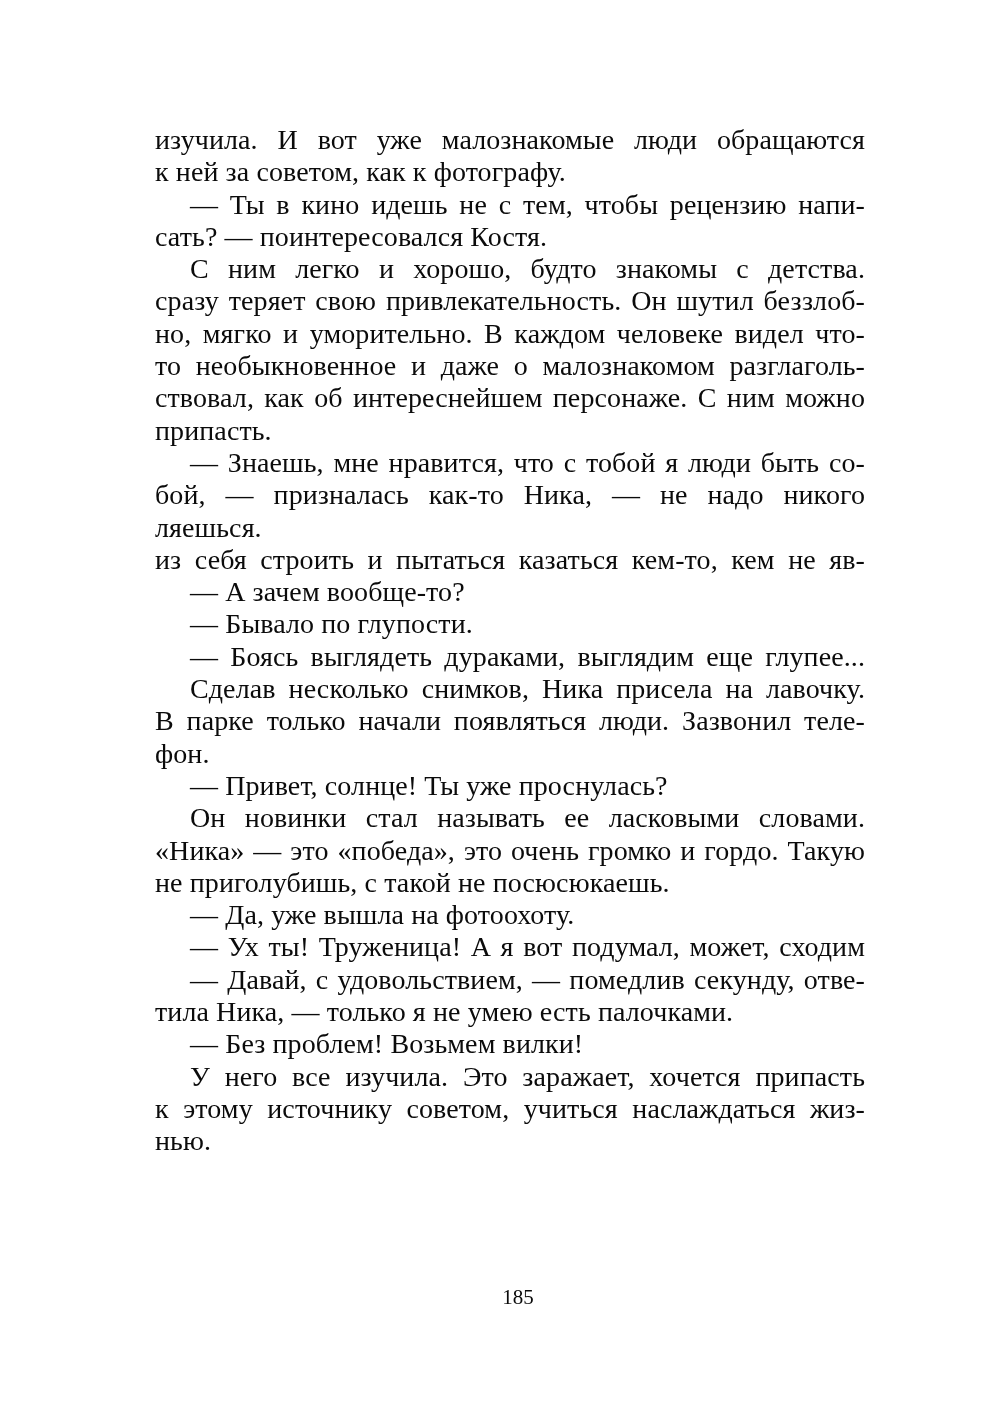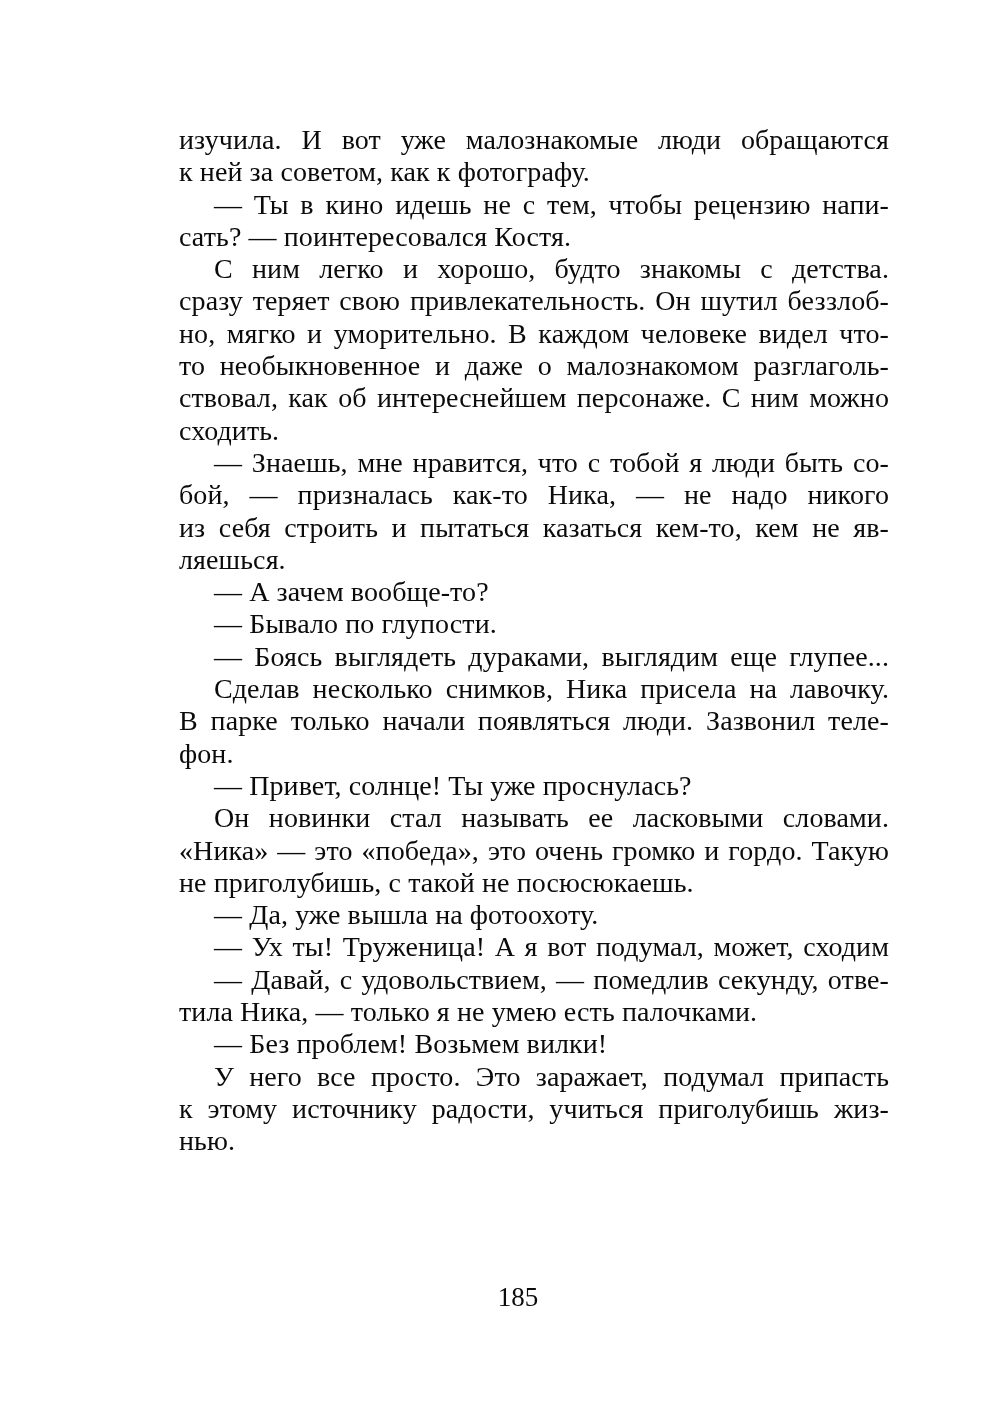--- a/index.html
+++ b/index.html
@@ -11,21 +11,21 @@
     position: relative;
     width: 1005px;
     height: 1420px;
     background: #ffffff;
     overflow: hidden;
     font-family: "Liberation Serif", "DejaVu Serif", serif;
     color: #0b0b0b;
   }
   .text-block {
     position: absolute;
-    left: 179px;
+    left: 155px;
     top: 124px;
     width: 710px;
     font-size: 28px;
     line-height: 32.3px;
     letter-spacing: 0.1px;
   }
   .text-block p {
     margin: 0;
     padding: 0;
   }
@@ -41,21 +41,21 @@
   }
   .line.indent {
     text-indent: 35px;
   }
   .page-number {
     position: absolute;
     left: 163px;
     top: 1281px;
     width: 710px;
     text-align: center;
-    font-size: 27px;
+    font-size: 21px;
     line-height: 32px;
   }
 </style>
 </head>
 <body>
 
 <div class="page">
   <div class="text-block">
       <p>
         <span class="line">изучила. И вот уже малознакомые люди обращаются</span>
@@ -64,27 +64,27 @@
       <p>
         <span class="line indent">— Ты в кино идешь не с тем, чтобы рецензию напи-</span>
         <span class="line last">сать? — поинтересовался Костя.</span>
       </p>
       <p>
         <span class="line indent">С ним легко и хорошо, будто знакомы с детства.</span>
         <span class="line">сразу теряет свою привлекательность. Он шутил беззлоб-</span>
         <span class="line">но, мягко и уморительно. В каждом человеке видел что-</span>
         <span class="line">то необыкновенное и даже о малознакомом разглаголь-</span>
         <span class="line">ствовал, как об интереснейшем персонаже. С ним можно</span>
-        <span class="line last">сходить.</span>
+        <span class="line last">припасть.</span>
       </p>
       <p>
         <span class="line indent">— Знаешь, мне нравится, что с тобой я люди быть со-</span>
         <span class="line">бой, — призналась как-то Ника, — не надо никого</span>
+        <span class="line last">ляешься.</span>
         <span class="line">из себя строить и пытаться казаться кем-то, кем не яв-</span>
-        <span class="line last">ляешься.</span>
       </p>
       <p>
         <span class="line indent last">— А зачем вообще-то?</span>
       </p>
       <p>
         <span class="line indent last">— Бывало по глупости.</span>
       </p>
       <p>
         <span class="line indent">— Боясь выглядеть дураками, выглядим еще глупее...</span>
       </p>
@@ -108,19 +108,19 @@
         <span class="line indent">— Ух ты! Труженица! А я вот подумал, может, сходим</span>
       </p>
       <p>
         <span class="line indent">— Давай, с удовольствием, — помедлив секунду, отве-</span>
         <span class="line last">тила Ника, — только я не умею есть палочками.</span>
       </p>
       <p>
         <span class="line indent last">— Без проблем! Возьмем вилки!</span>
       </p>
       <p>
-        <span class="line indent">У него все просто. Это заражает, подумал припасть</span>
-        <span class="line">к этому источнику радости, учиться приголубишь жиз-</span>
+        <span class="line indent">У него все изучила. Это заражает, хочется припасть</span>
+        <span class="line">к этому источнику советом, учиться наслаждаться жиз-</span>
         <span class="line last">нью.</span>
       </p>
     </div>
   <div class="page-number">185</div>
 </div>
 
 </body></html>

